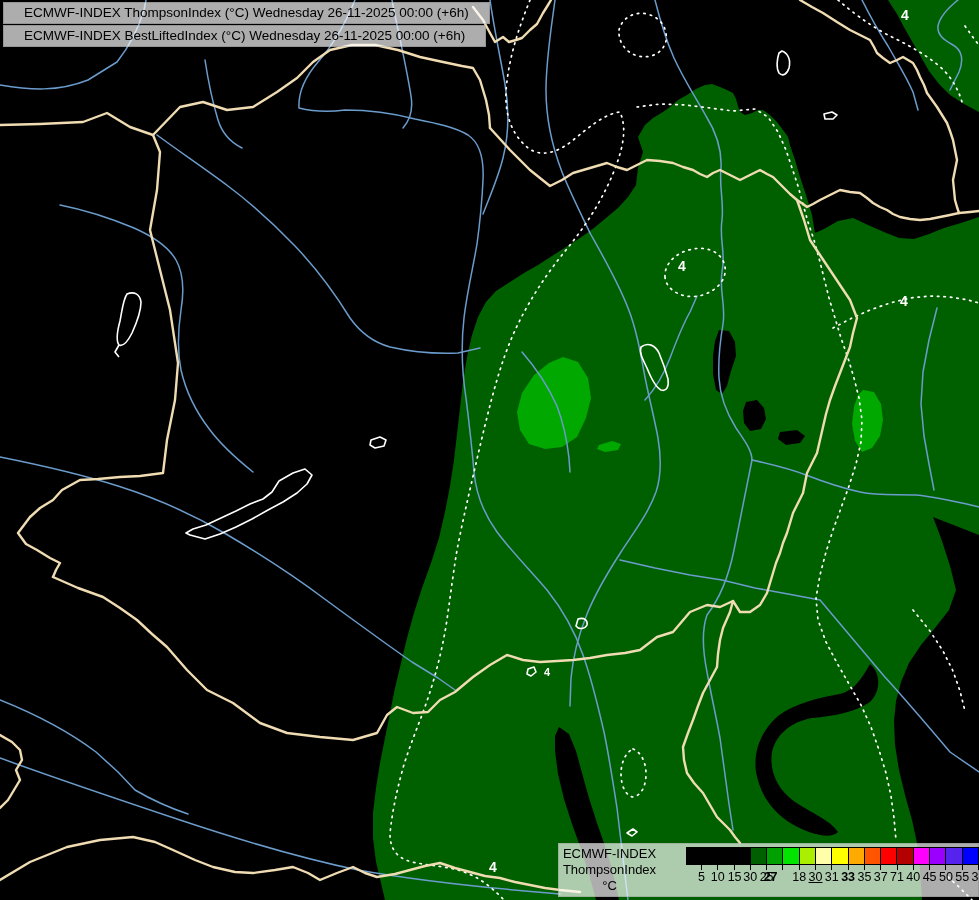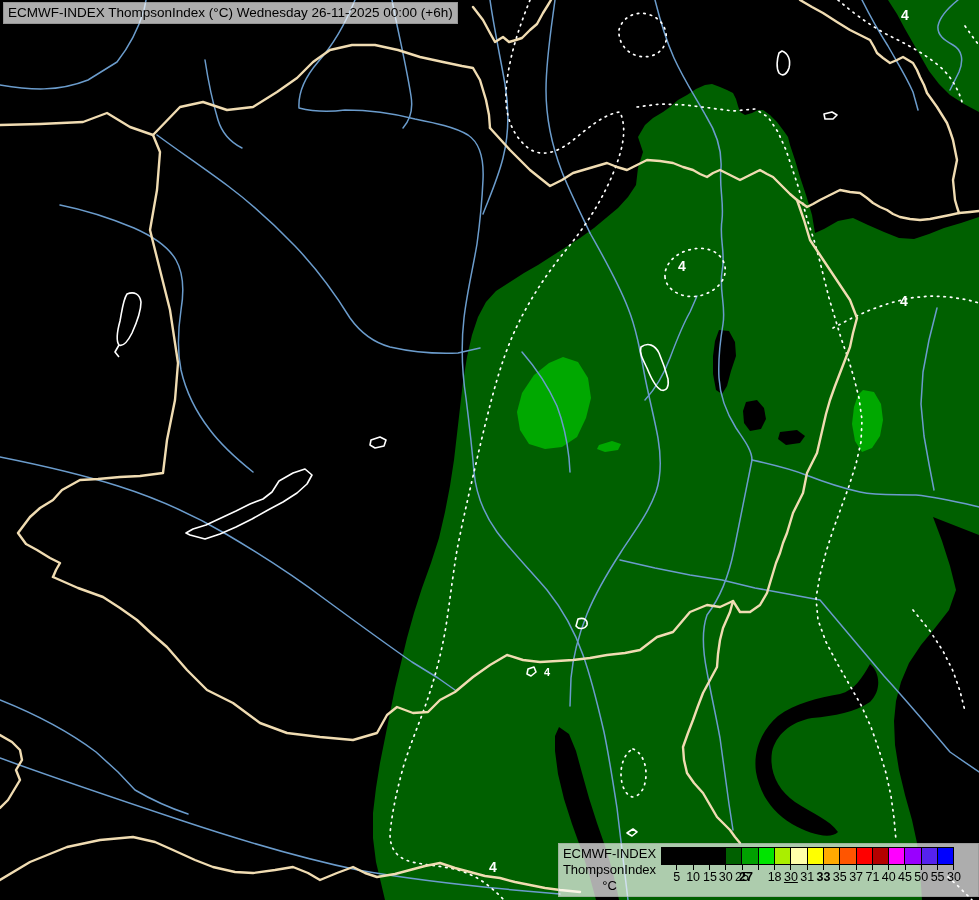--- a/index.html
+++ b/index.html
@@ -18,31 +18,32 @@
   .border{fill:none;stroke:var(--cborder,#f0dcb2);stroke-width:2.4;stroke-linecap:round;stroke-linejoin:round;}
   .contour{fill:none;stroke:var(--contour,#fff);stroke-width:1.7;stroke-linecap:round;stroke-dasharray:1.5 5;}
   .lake{fill:none;stroke:var(--lake,#fff);stroke-width:1.6;stroke-linejoin:round;}
   .clabel{fill:var(--clabel,#fff);font-family:"Liberation Sans",sans-serif;font-size:14px;font-weight:bold;text-anchor:middle;}
   .clabel.small{font-size:11px;}
 
   .titlebar{
     position:absolute;left:3px;height:22px;line-height:22px;
     background:var(--panel-bg,rgba(255,255,255,0.68));
     color:var(--panel-text,#000);
-    font-size:13.5px;padding:0 5px;white-space:nowrap;
+    font-size:13.5px;padding:0 21px;white-space:nowrap;
     box-shadow:inset 0 0 0 1px rgba(80,80,80,0.25);
   }
   #titlebar-1{top:2px;}
   #titlebar-2{top:25px;}
 
   .legend{
     position:absolute;left:558px;right:0;top:843px;bottom:3px;
     background:var(--panel-bg,rgba(255,255,255,0.68));
     display:flex;align-items:flex-start;
     box-shadow:inset 0 0 0 1px rgba(80,80,80,0.2);
+    justify-content:space-between;
   }
   .legend-titles{
     width:103px;text-align:center;color:var(--panel-text,#000);
     font-size:13px;line-height:16px;padding-top:3px;
   }
   .legend-scale{position:relative;padding-top:4px;}
   .legend-bar{display:flex;height:18px;}
   .legend-cell{width:16.3px;height:18px;box-sizing:border-box;border:1px solid #000;border-left:none;}
   .legend-cell:first-child{border-left:1px solid #000;}
   .legend-ticks{position:relative;height:26px;}
@@ -199,20 +200,21 @@
     <g>
       <text class="clabel" x="905" y="20">4</text>
       <text class="clabel" x="682" y="271">4</text>
       <text class="clabel" x="904" y="306">4</text>
       <text class="clabel" x="493" y="872">4</text>
       <text class="clabel small" x="547" y="676">4</text>
     </g>
   </svg>
 
   <div class="titlebar" id="titlebar-1">ECMWF-INDEX ThompsonIndex (°C) Wednesday 26-11-2025 00:00 (+6h)</div>
+  <div class="titlebar" id="titlebar-2">ECMWF-INDEX BestLiftedIndex (°C) Wednesday 26-11-2025 00:00 (+6h)</div>
 
   <div class="legend">
     <div class="legend-titles">
       <div>ECMWF-INDEX</div>
       <div>ThompsonIndex</div>
       <div>°C</div>
     </div>
     <div class="legend-scale">
       <div class="legend-bar" id="legend-bar">
           <div class="legend-cell" style="background: rgb(0, 0, 0);"></div>

